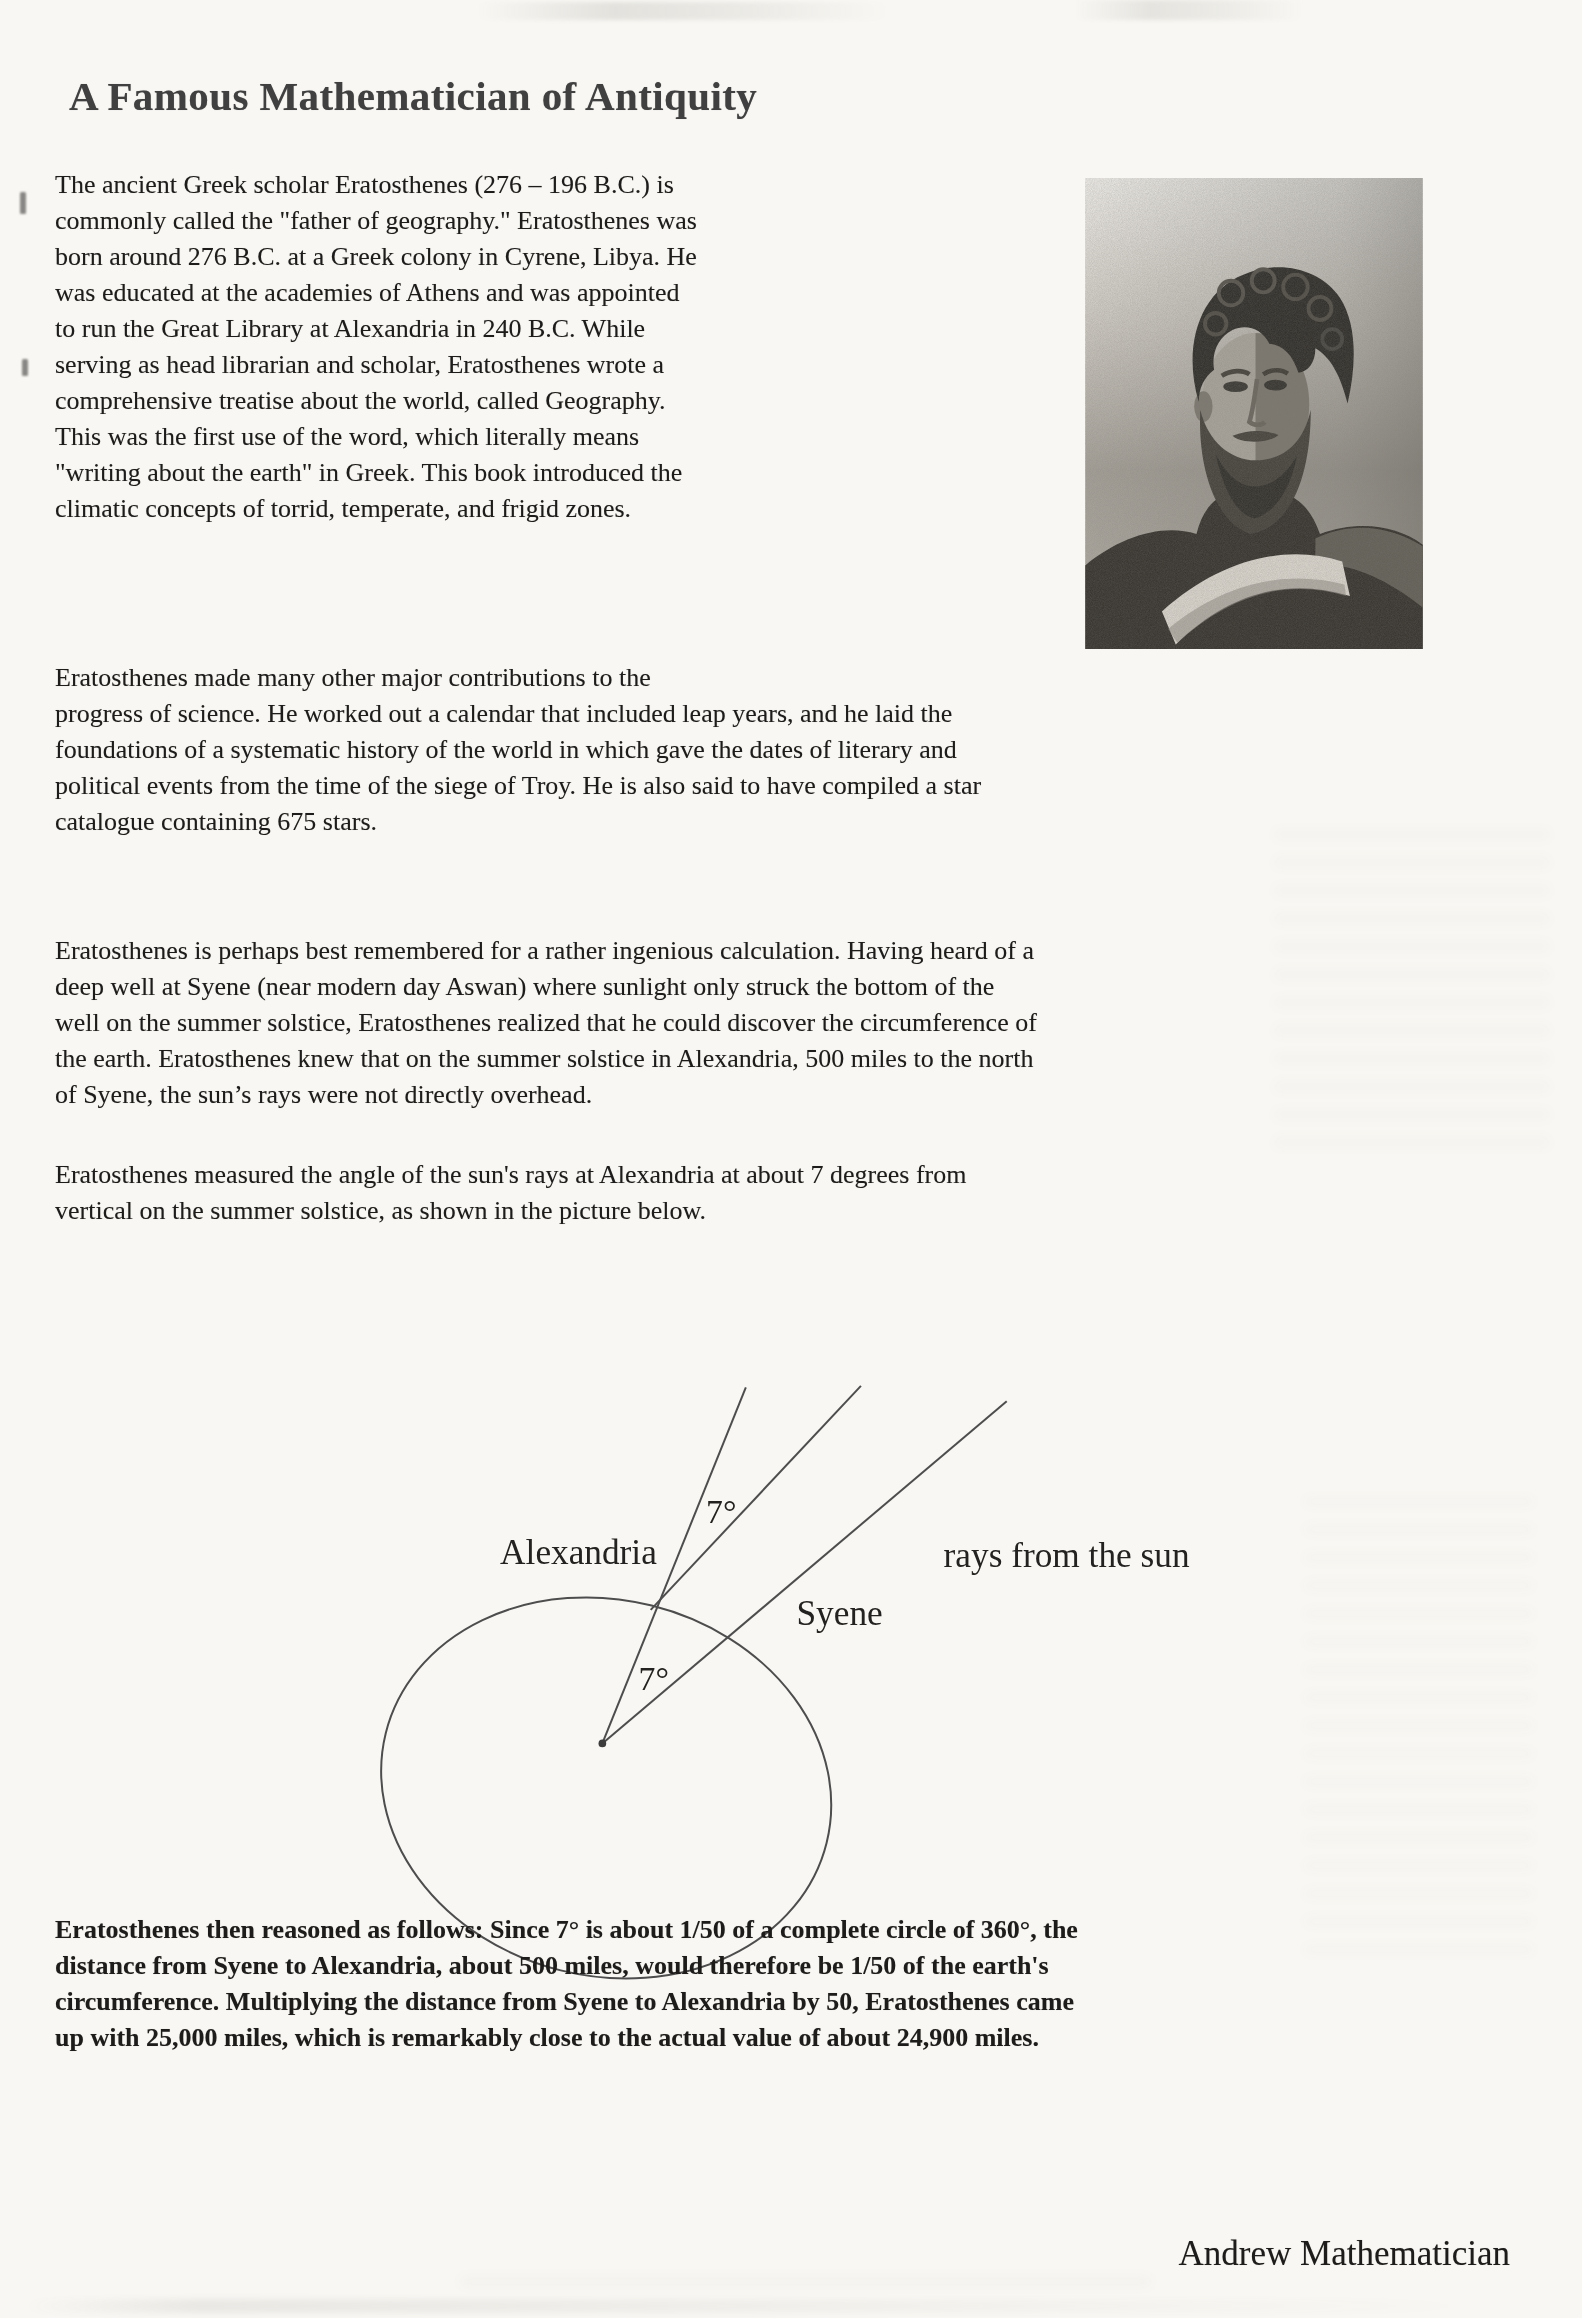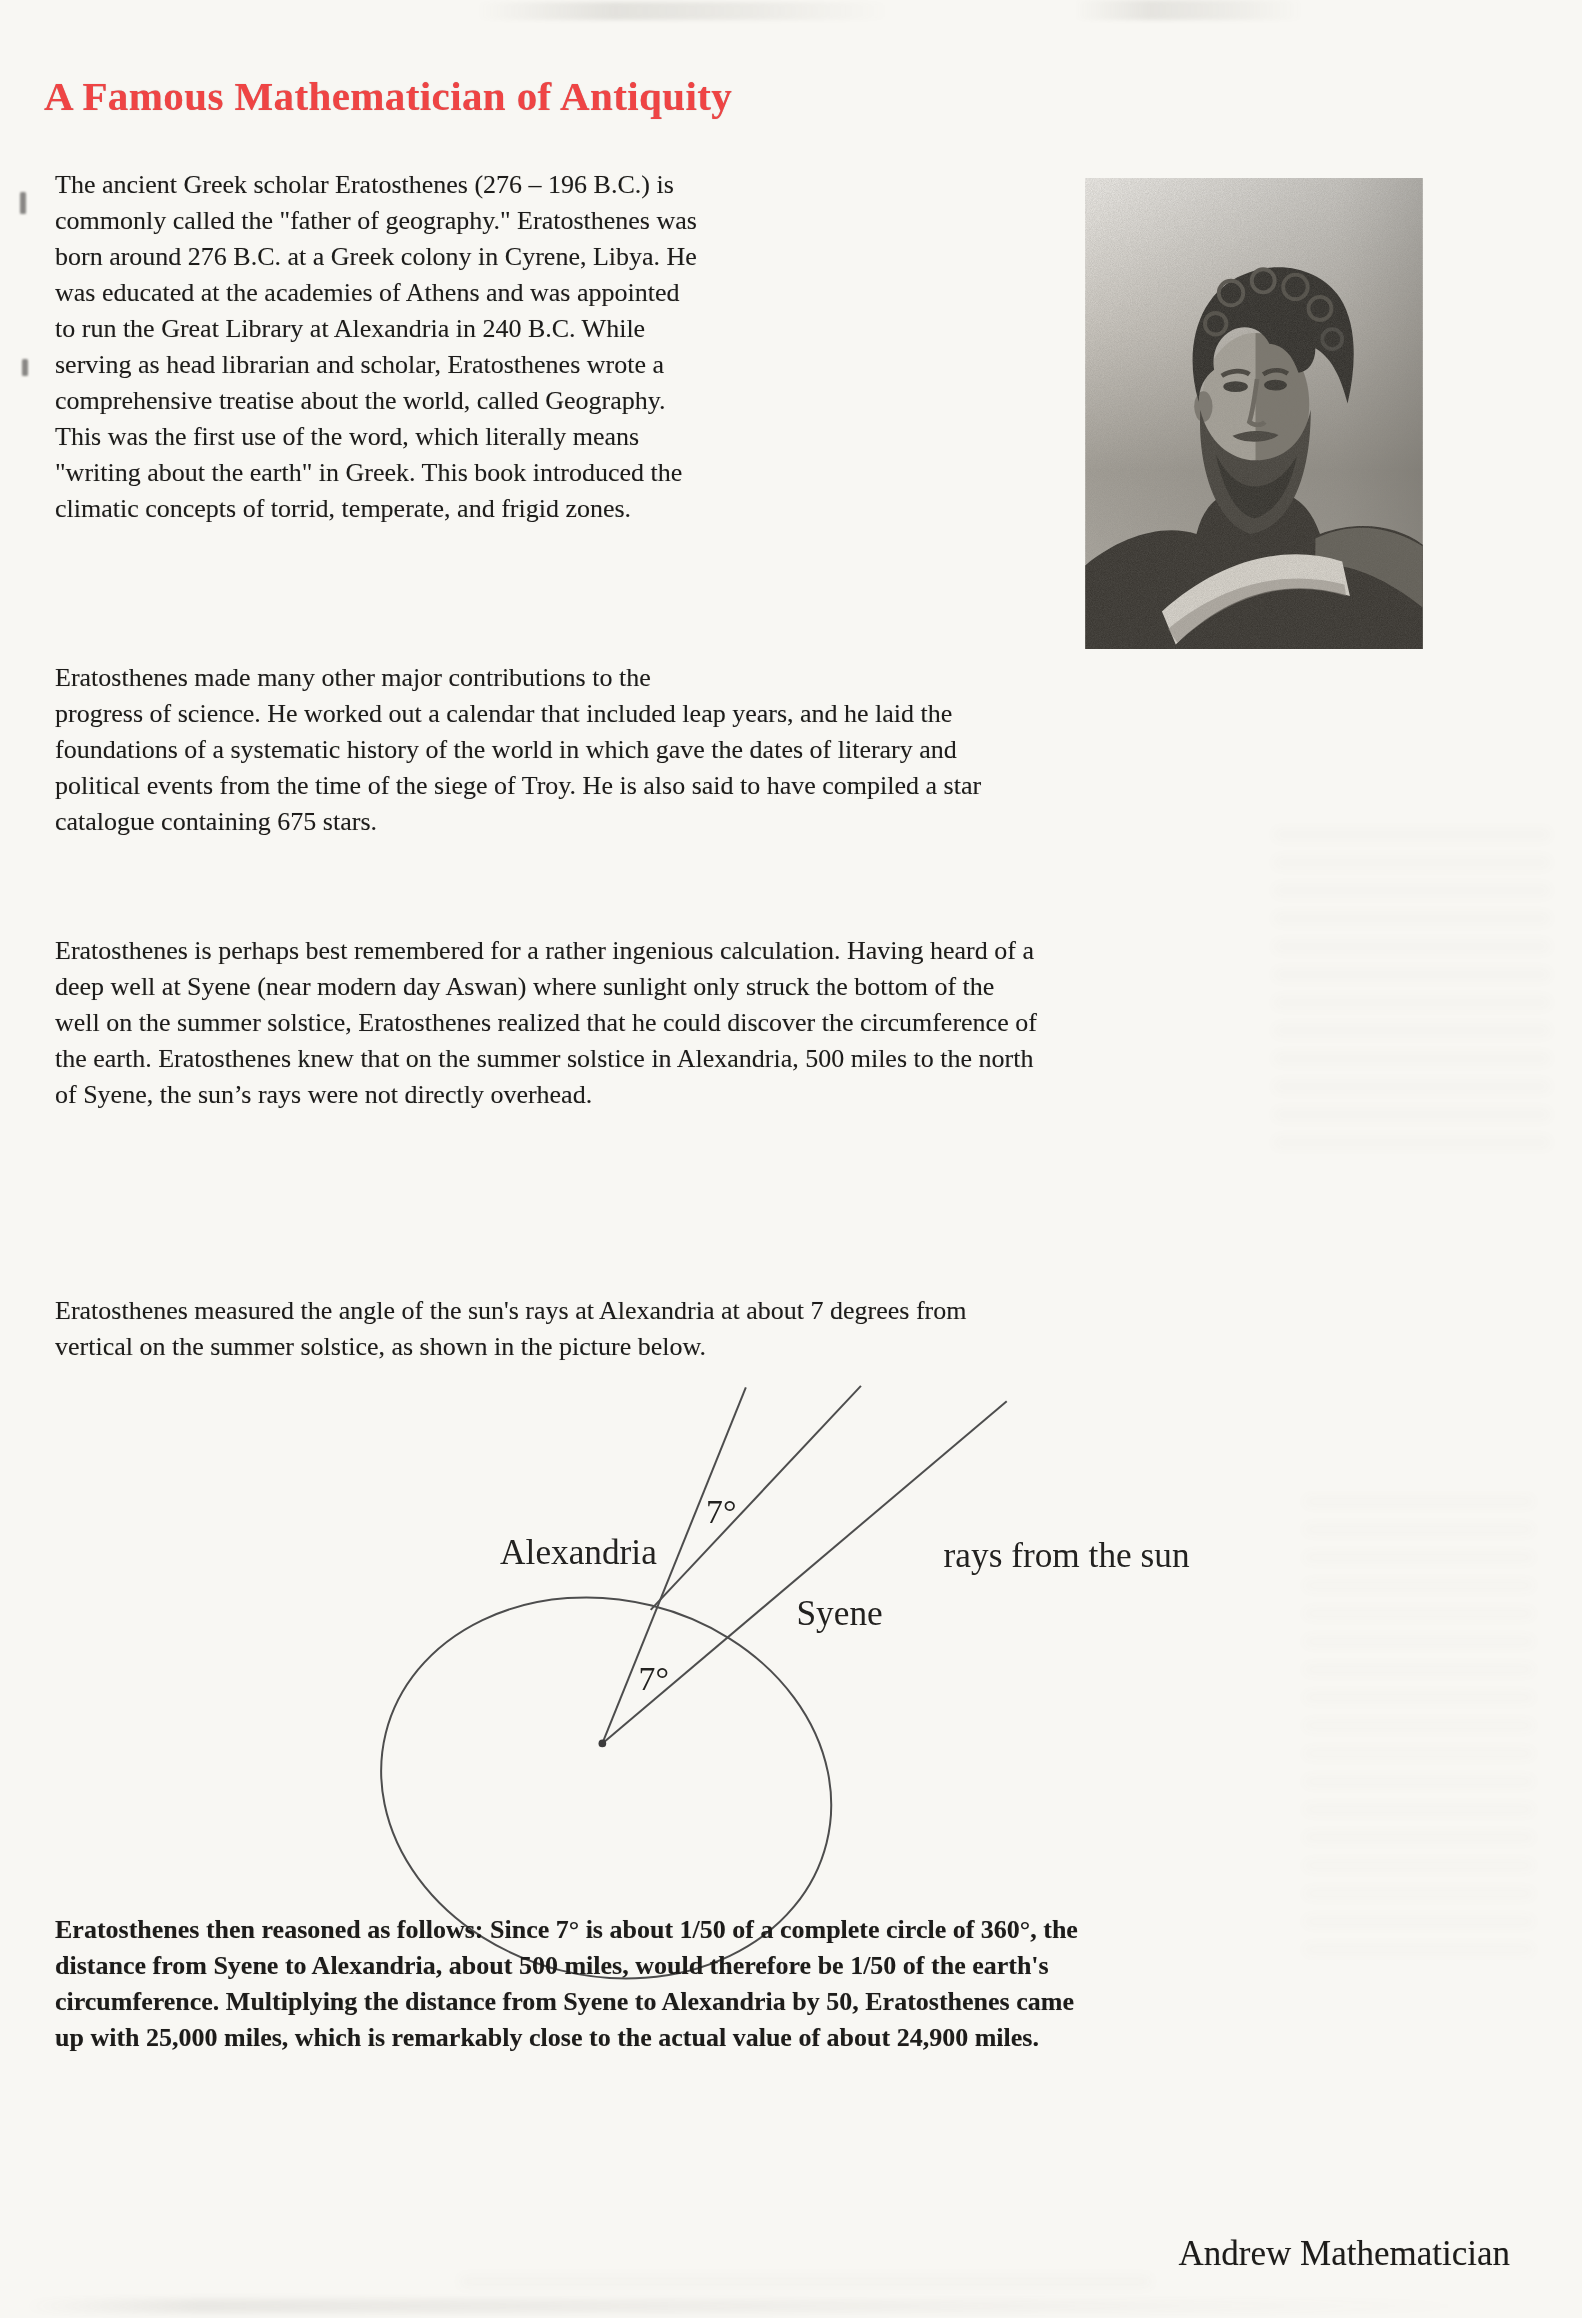--- a/index.html
+++ b/index.html
@@ -5,35 +5,35 @@
   html,body{margin:0;padding:0;background:#e8e6e1;}
   .page{
     position:relative;
     width:1583px;height:2319px;
     background:#f8f7f3;
     overflow:hidden;
     font-family:"Liberation Serif","DejaVu Serif",serif;
     color:#1d1c1a;
   }
   .doc-title{
-    position:absolute;left:44px;top:45px;
+    position:absolute;left:69px;top:45px;
     font-size:41px;font-weight:bold;letter-spacing:0.4px;
-    color:#ef4444;
+    color:#404040;
     text-shadow:0 0 0.8px rgba(20,20,20,.35);
   }
   .para{
     position:absolute;left:55px;
     font-size:26px;line-height:36px;
     white-space:pre;
     text-shadow:0 0 0.8px rgba(30,30,30,.28);
   }
   .para-1{top:167px;}
   .para-2{top:660px;}
   .para-3{top:933px;}
-  .para-4{top:1293px;}
+  .para-4{top:1157px;}
   .para-5{top:1912px;font-weight:bold;}
   .signature{
     position:absolute;right:73px;top:2234px;
     font-size:35px;text-shadow:0 0 0.8px rgba(30,30,30,.3);
   }
   .portrait{
     position:absolute;left:1085px;top:178px;width:338px;height:471px;
   }
   .diagram-svg{
     position:absolute;left:0;top:0;width:1583px;height:2319px;

